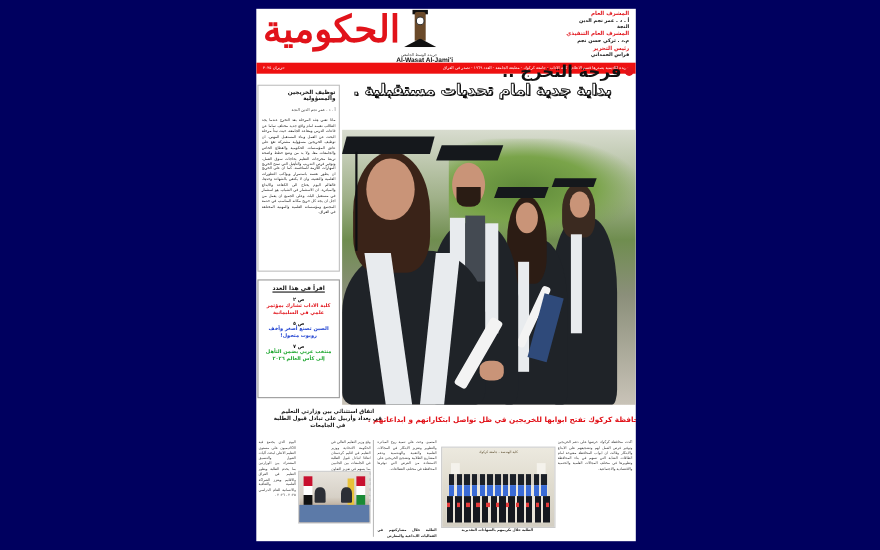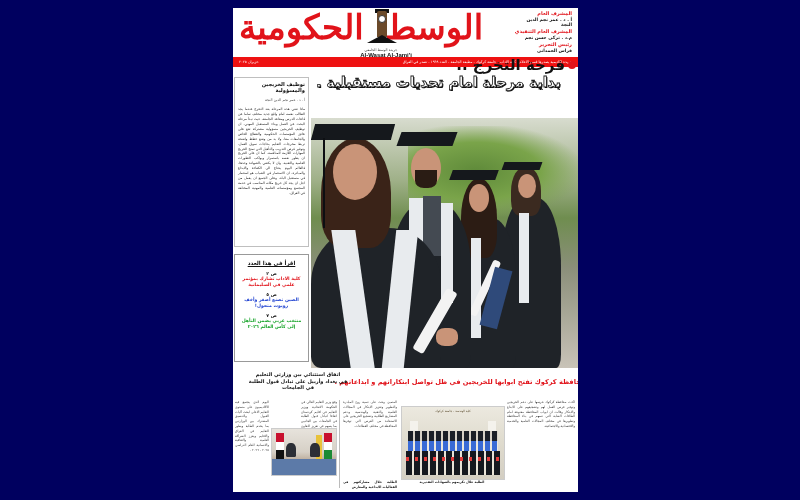--- a/index.html
+++ b/index.html
@@ -59,21 +59,20 @@
   .photo3 { position:absolute; left:168px; top:398px; width:102px; height:72px; background:linear-gradient(180deg,#ece9df 0%, #e0dccf 45%, #d3cec2 100%); border:1px solid #ccc; overflow:hidden; }
   .flag { position:absolute; width:8px; height:26px; }
   .rule { position:absolute; background:#bbb; }
 </style>
 </head>
 <body>
 
 <div class="page">
 
   <div class="masthead">
-    <div class="title wasat">الوسط</div>
     <div class="logo">
       <div class="cap"></div>
       <div class="tower"></div>
       <div class="clock"></div>
       <div class="book"></div>
     </div>
     <div class="logo-cap-text">جريدة الوسط الجامعي</div>
     <div class="title jamii">الحكومية</div>
     <div class="latin">Al-Wasat Al-Jami'i</div>
     <div class="credits">
@@ -106,21 +105,21 @@
       <div class="pg">ص ٧</div>
       <div class="t3">منتخب عربي يضمن التأهل إلى كأس العالم ٢٠٢٦</div>
     </div>
   </div>
 
   <div class="main-head">
     <div class="h1">
       <span class="dot"></span>
       <span>فرحة التخرج ..</span>
     </div>
-    <div class="h2">بداية مرحلة امام تحديات مستقبلية .</div>
+    <div class="h2">بداية جدية امام تحديات مستقبلية .</div>
   </div>
 
   <div class="hero">
     <div class="foliage"></div>
 
     <div class="g" style="left:190px;top:80px;width:60px;height:170px;"></div>
     <div class="face" style="left:205px;top:52px;width:22px;height:28px;"></div>
     <div class="hair" style="left:200px;top:48px;width:30px;height:50px;background:#3b2a20;"></div>
     <div class="face" style="left:207px;top:56px;width:18px;height:24px;"></div>
     <div class="capm" style="left:192px;top:44px;width:38px;height:8px;transform:skewX(-20deg);"></div>

